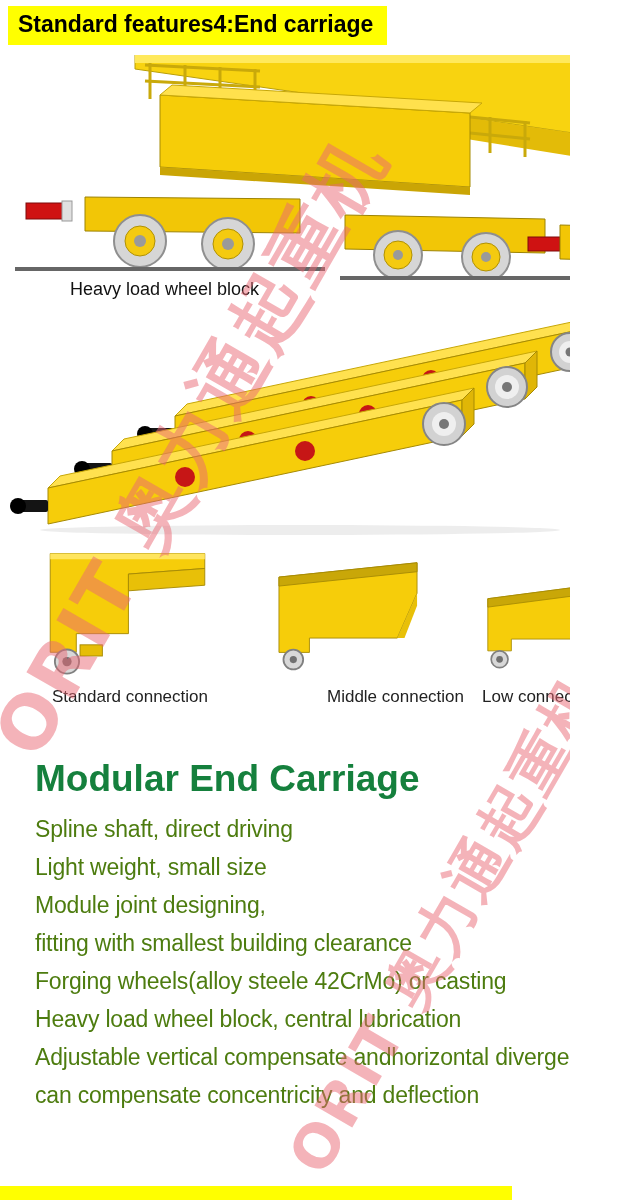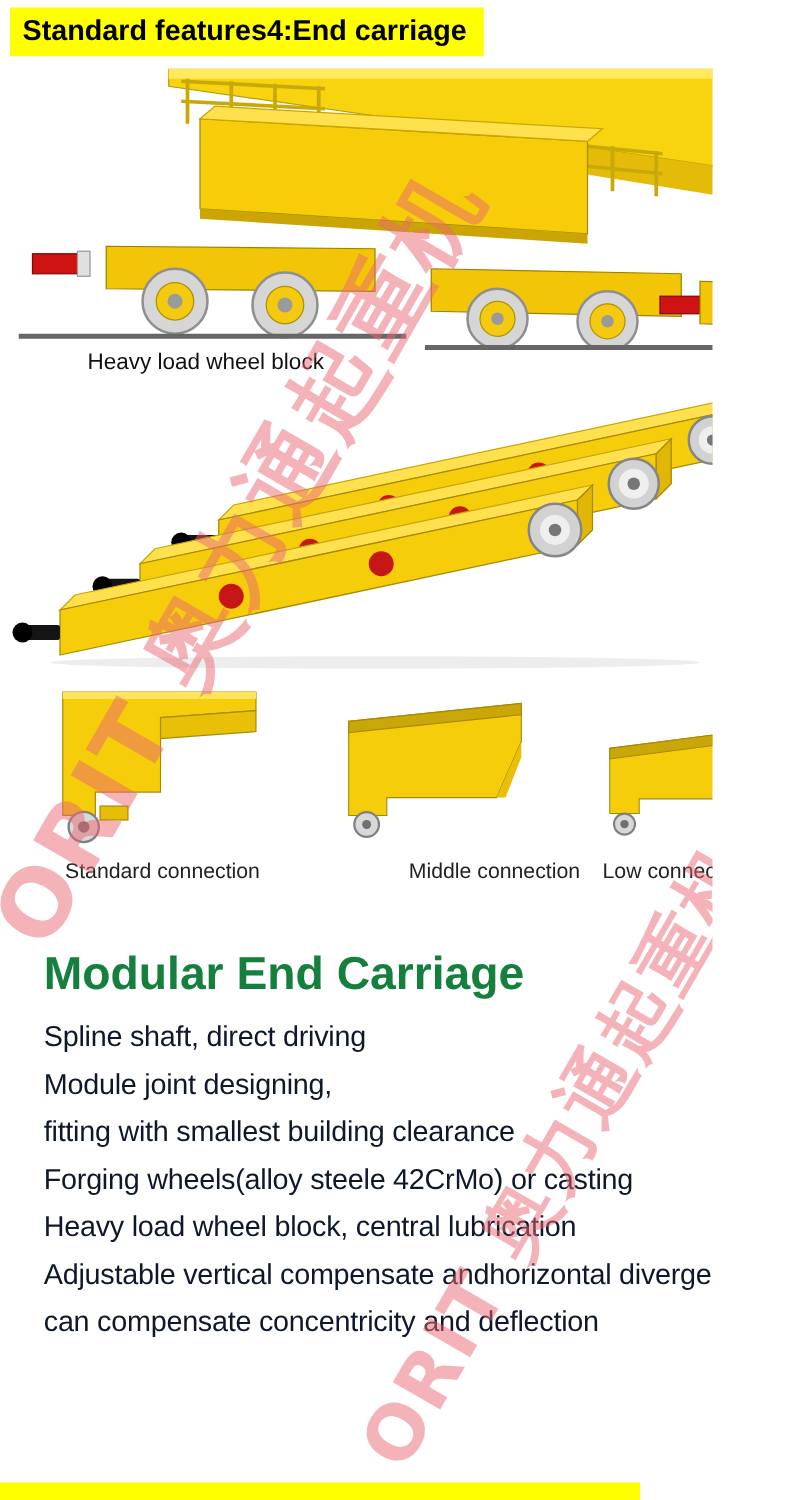--- a/index.html
+++ b/index.html
@@ -22,21 +22,21 @@
     position:absolute; left:70px; top:243px; font-size:18px; color:#111; z-index:2;margin-top:36px;
   }
   .cap3 { position:absolute; top:687px; font-size:17px; color:#222; z-index:2; white-space:nowrap; }
   .cap3a { left:52px;text-align:right; } .cap3b { left:284px;margin-left:43px; } .cap3c { left:482px; }
   .heading {
     position:absolute; left:35px; top:758px; font-size:37px; font-weight:bold;
     color:#15803d; z-index:2; white-space:nowrap;
   }
   .features { position:absolute; left:35px; top:810px; z-index:2; }
   .feature-line {
-    font-size:23px; line-height:38px; color:#0f172a; white-space:nowrap; letter-spacing:-0.2px;
+    font-size:23px; line-height:38px; color:#4d7c0f; white-space:nowrap; letter-spacing:-0.2px;
   }
   .watermark {
     position:absolute; font-weight:bold; color:rgba(233,103,116,0.5);
     white-space:nowrap; pointer-events:none; z-index:5;
     font-family:"DejaVu Sans", sans-serif;
   }
   .wm1 { left:16px; top:700px; font-size:74px; transform:rotate(-60deg); transform-origin:0 50%; letter-spacing:3px; }
   .wm2 { left:306px; top:1128px; font-size:60px; transform:rotate(-60deg); transform-origin:0 50%; letter-spacing:2px; }
   .bottom-strip {
     position:absolute; left:0; top:1186px; width:512px; height:14px; background:#ffff00; z-index:2;
@@ -194,20 +194,21 @@
   <div class="cap3 cap3b">Middle connection</div>
   <div class="cap3 cap3c">Low connection</div>
 
   <div class="watermark wm1">ORIT 奥力通起重机</div>
   <div class="watermark wm2">ORIT 奥力通起重机</div>
 
   <div class="heading">Modular End Carriage</div>
 
   <div class="features">
     <div class="feature-line">Spline shaft, direct driving</div>
+    <div class="feature-line">Light weight, small size</div>
     <div class="feature-line">Module joint designing,</div>
     <div class="feature-line">fitting with smallest building clearance</div>
     <div class="feature-line">Forging wheels(alloy steele 42CrMo) or casting</div>
     <div class="feature-line">Heavy load wheel block, central lubrication</div>
     <div class="feature-line">Adjustable vertical compensate andhorizontal divergence</div>
     <div class="feature-line">can compensate concentricity and deflection</div>
   </div>
 
   <div class="bottom-strip"></div>
 

